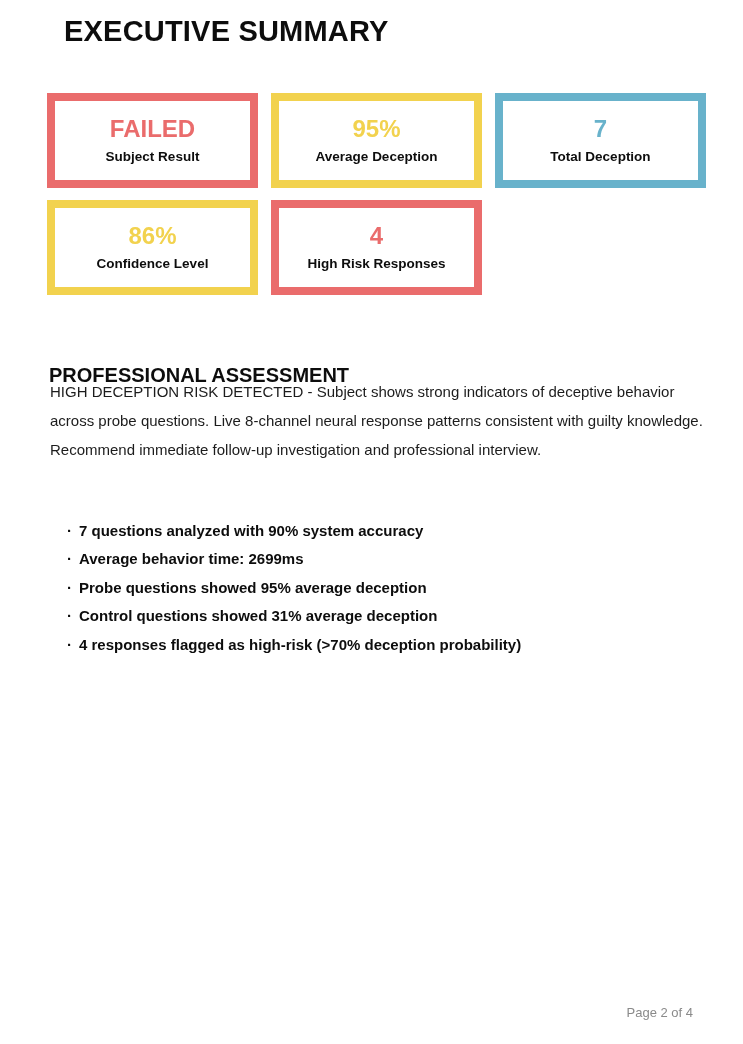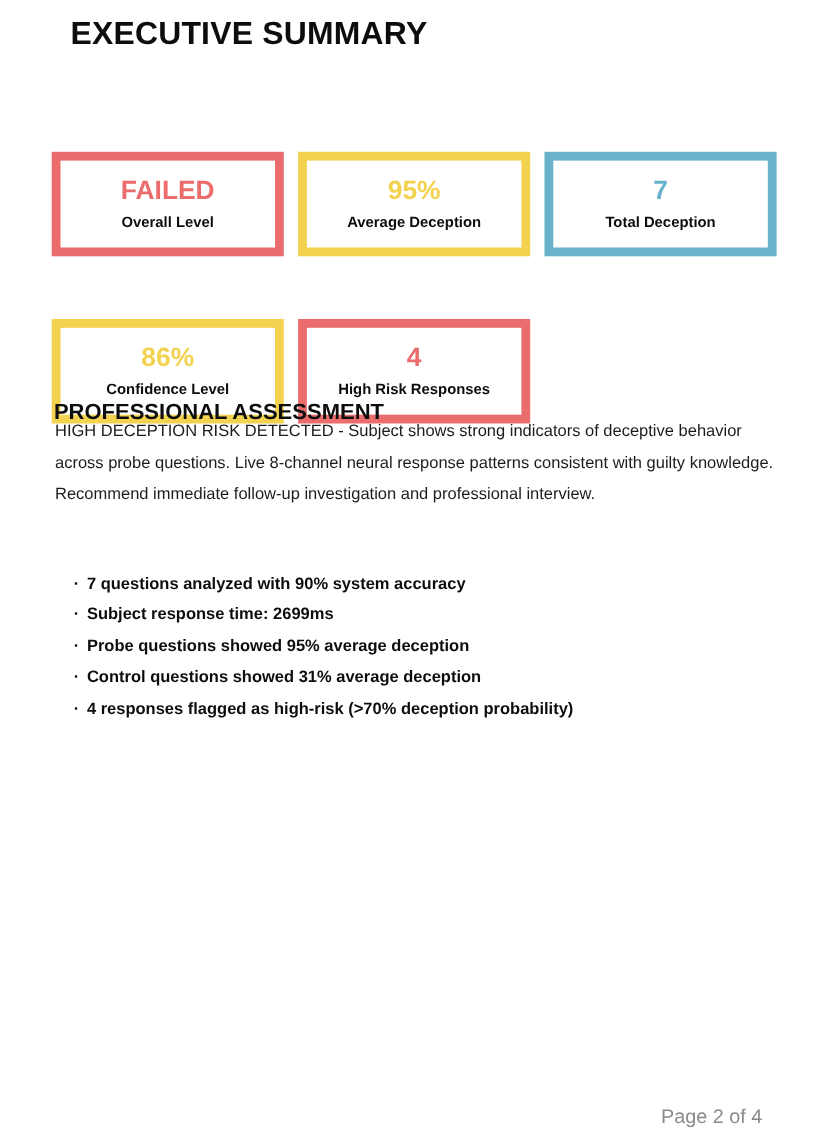--- a/index.html
+++ b/index.html
@@ -34,21 +34,20 @@
   .stat-card {
     height: 95px;
     box-sizing: border-box;
     background: #ffffff;
     border: 8px solid #cccccc;
     display: flex;
     flex-direction: column;
     align-items: center;
     justify-content: center;
     text-align: center;
-    margin-top: 45px;
   }
   .stat-value {
     font-size: 24px;
     font-weight: 700;
     line-height: 1;
   }
   .stat-label {
     margin-top: 9px;
     font-size: 13.5px;
     font-weight: 700;
@@ -100,37 +99,37 @@
   }
   .findings-list li::before {
     content: "\00B7";
     font-weight: 700;
     margin-right: 7px;
   }
   .page-footer {
     position: absolute;
     top: 1005px;
     right: 50px;
-    font-size: 18px;
+    font-size: 13px;
     font-weight: 400;
     color: #8a8a8a;
   }
 </style>
 </head>
 <body>
 
 <div class="page">
 
   <div class="doc-title">EXECUTIVE SUMMARY</div>
 
   <div class="cards-grid">
 
     <div class="stat-card" data-color="red">
       <div class="stat-value">FAILED</div>
-      <div class="stat-label">Overall Level</div>
+      <div class="stat-label">Subject Result</div>
     </div>
 
     <div class="stat-card" data-color="yellow">
       <div class="stat-value">95%</div>
       <div class="stat-label">Average Deception</div>
     </div>
 
     <div class="stat-card" data-color="blue">
       <div class="stat-value">7</div>
       <div class="stat-label">Total Deception</div>
@@ -149,21 +148,21 @@
 
   </div>
 
   <div class="section-heading assessment-heading">PROFESSIONAL ASSESSMENT</div>
 
   <div class="assessment-body">HIGH DECEPTION RISK DETECTED - Subject shows strong indicators of deceptive behavior across probe questions. Live 8-channel neural response patterns consistent with guilty knowledge. Recommend immediate follow-up investigation and professional interview.</div>
 
 
   <ul class="findings-list">
     <li>7 questions analyzed with 90% system accuracy</li>
-    <li>Subject response time: 2699ms</li>
+    <li>Average behavior time: 2699ms</li>
     <li>Probe questions showed 95% average deception</li>
     <li>Control questions showed 31% average deception</li>
     <li>4 responses flagged as high-risk (&gt;70% deception probability)</li>
   </ul>
 
   <div class="page-footer">Page 2 of 4</div>
 
 </div>
 
 </body></html>

